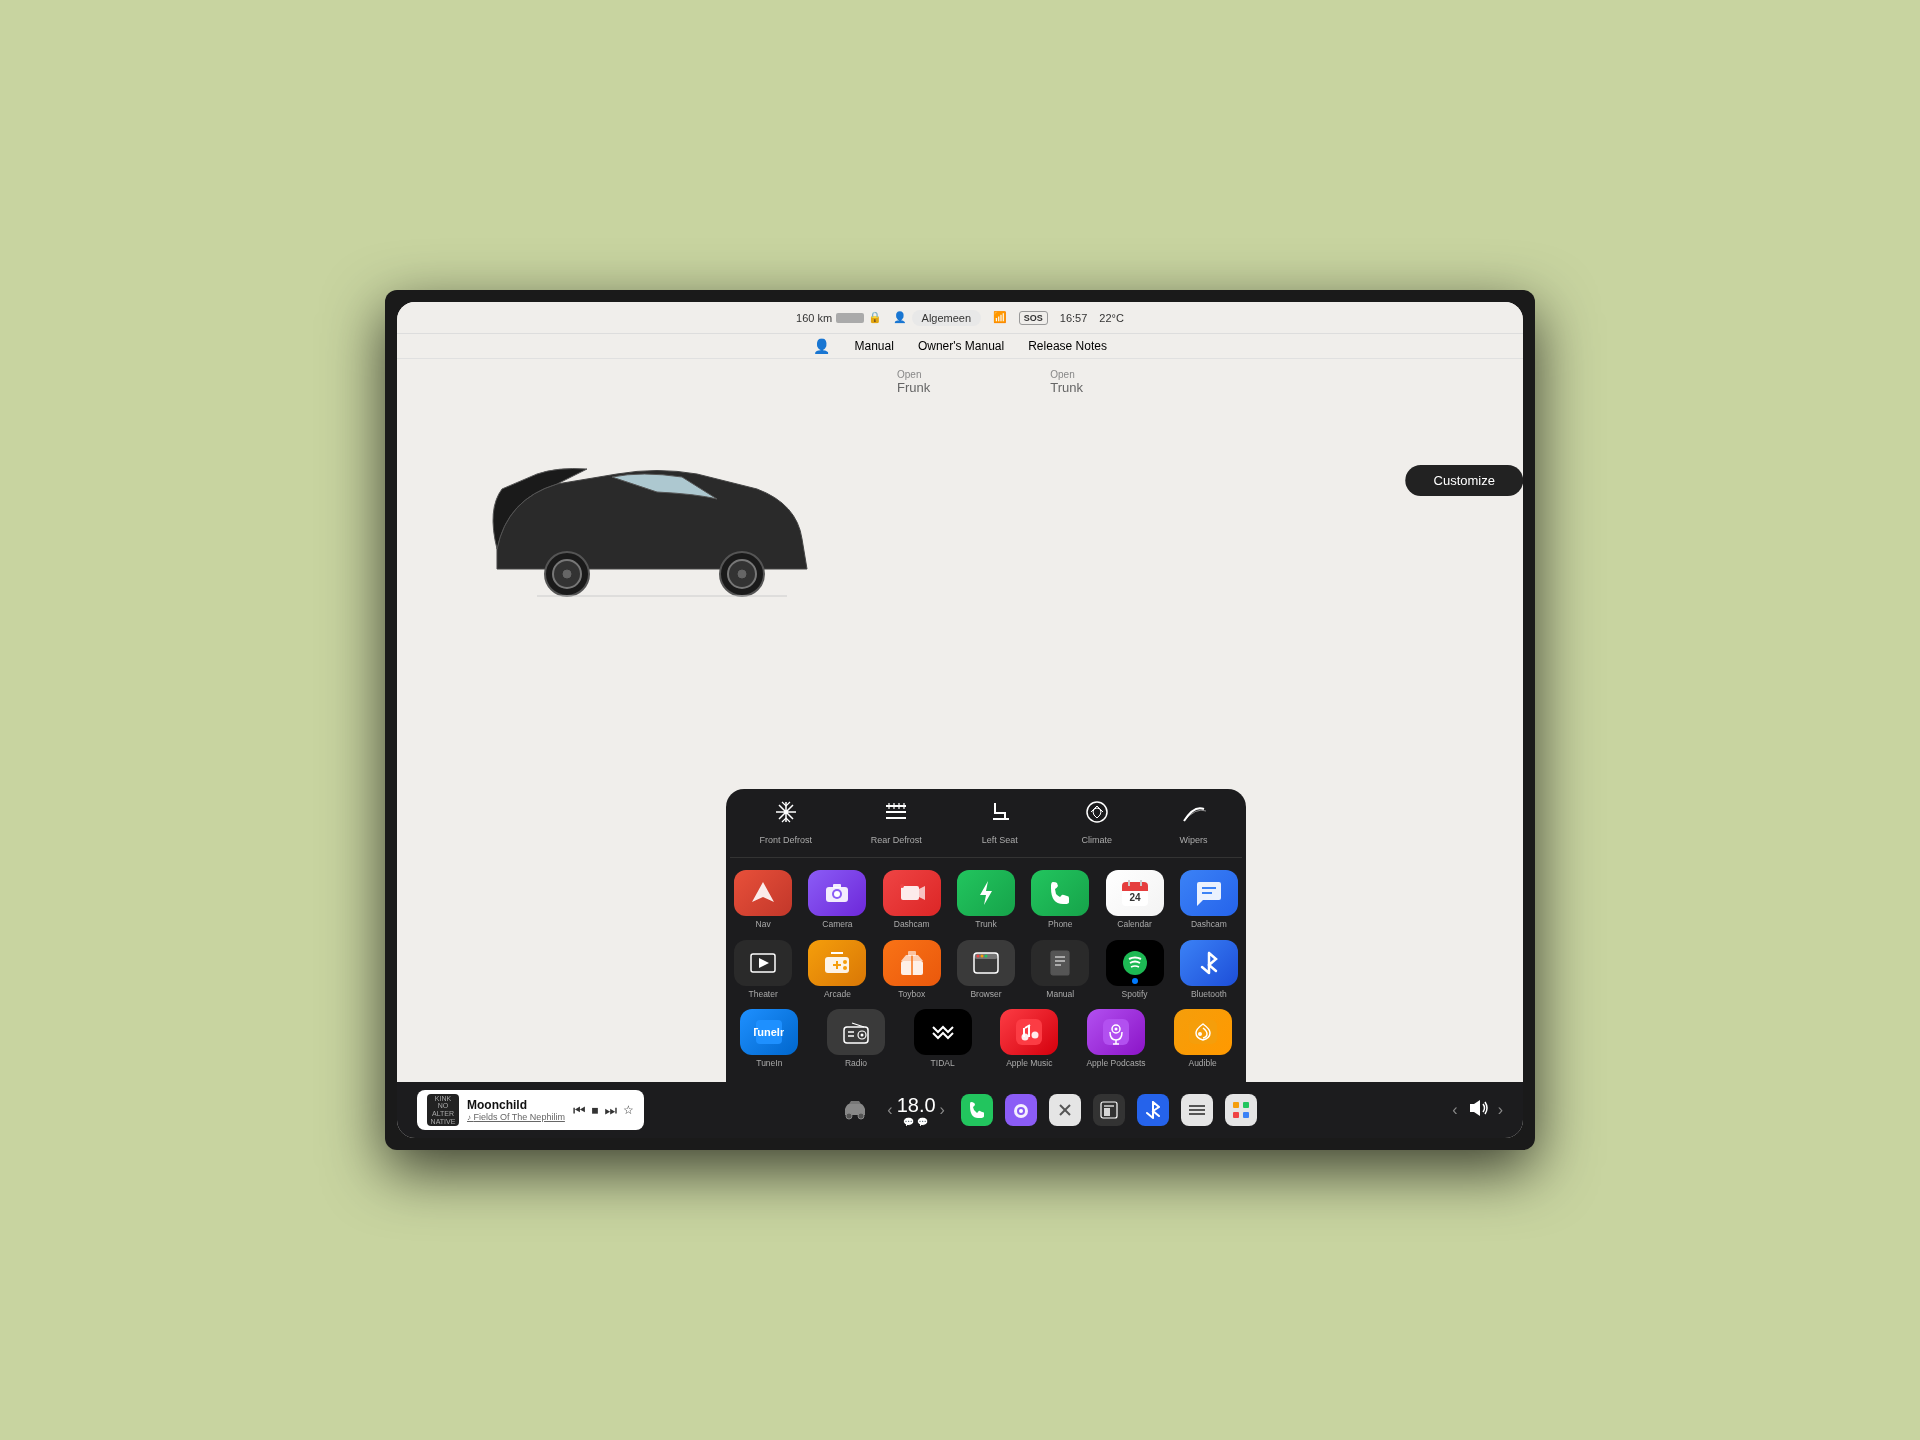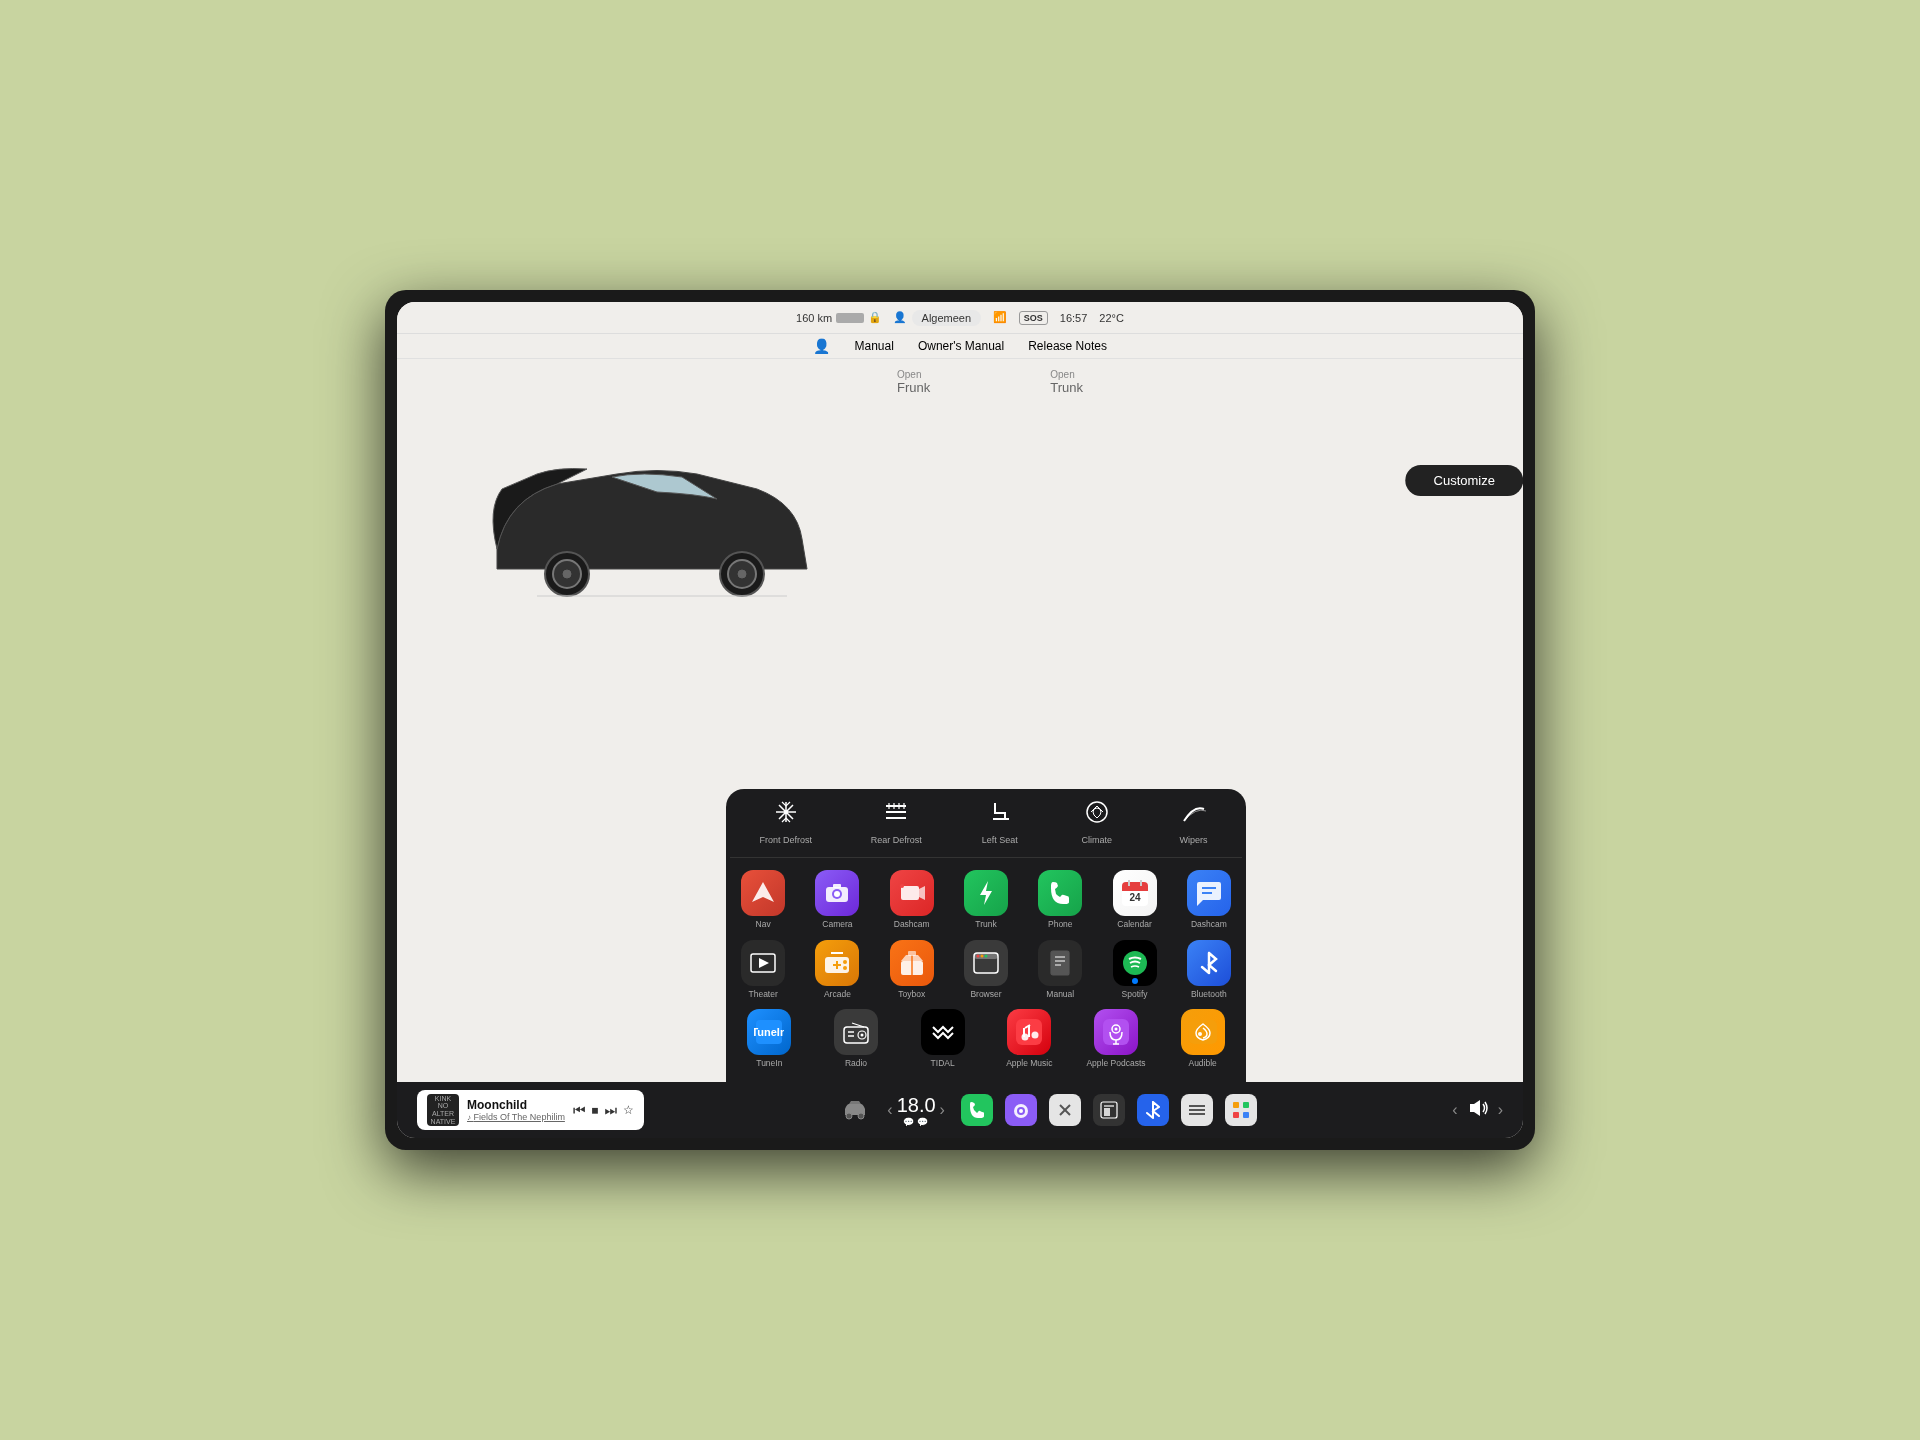--- a/index.html
+++ b/index.html
@@ -10,21 +10,21 @@
       align-items: center;
       width: 1920px;
       height: 1440px;
       font-family: -apple-system, BlinkMacSystemFont, 'Helvetica Neue', sans-serif;
       overflow: hidden;
     }
     .screen-bezel {
       width: 1150px;
       height: 860px;
       background: #1a1a1a;
-      border-radius: 21px;
+      border-radius: 12px;
       padding: 12px;
       box-shadow: 0 20px 60px rgba(0,0,0,0.7);
       position: relative;
     }
     .screen {
       width: 100%;
       height: 100%;
       background: #f0eeeb;
       border-radius: 18px;
       overflow: hidden;
@@ -193,21 +193,21 @@
       margin-bottom: 10px;
     }
     .app-item {
       display: flex;
       flex-direction: column;
       align-items: center;
       gap: 3px;
       cursor: pointer;
     }
     .app-icon {
-      width: 44px;
+      width: 58px;
       height: 46px;
       border-radius: 12px;
       display: flex;
       align-items: center;
       justify-content: center;
       font-size: 24px;
       position: relative;
       overflow: hidden;
     }
     .app-label {

